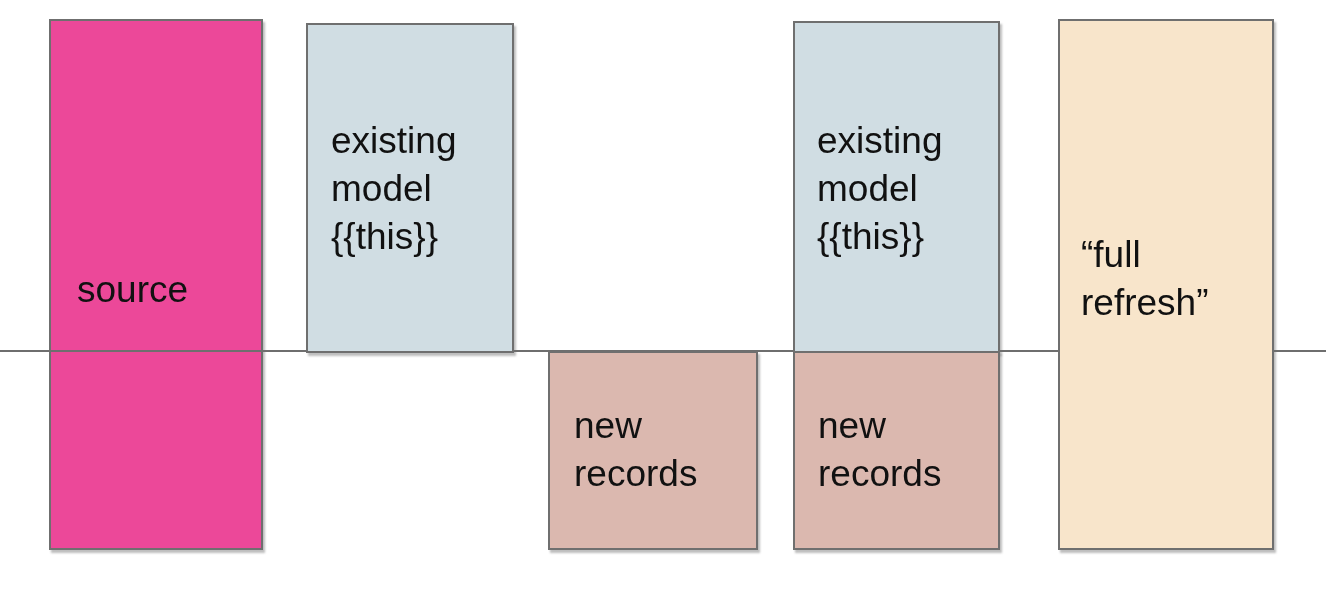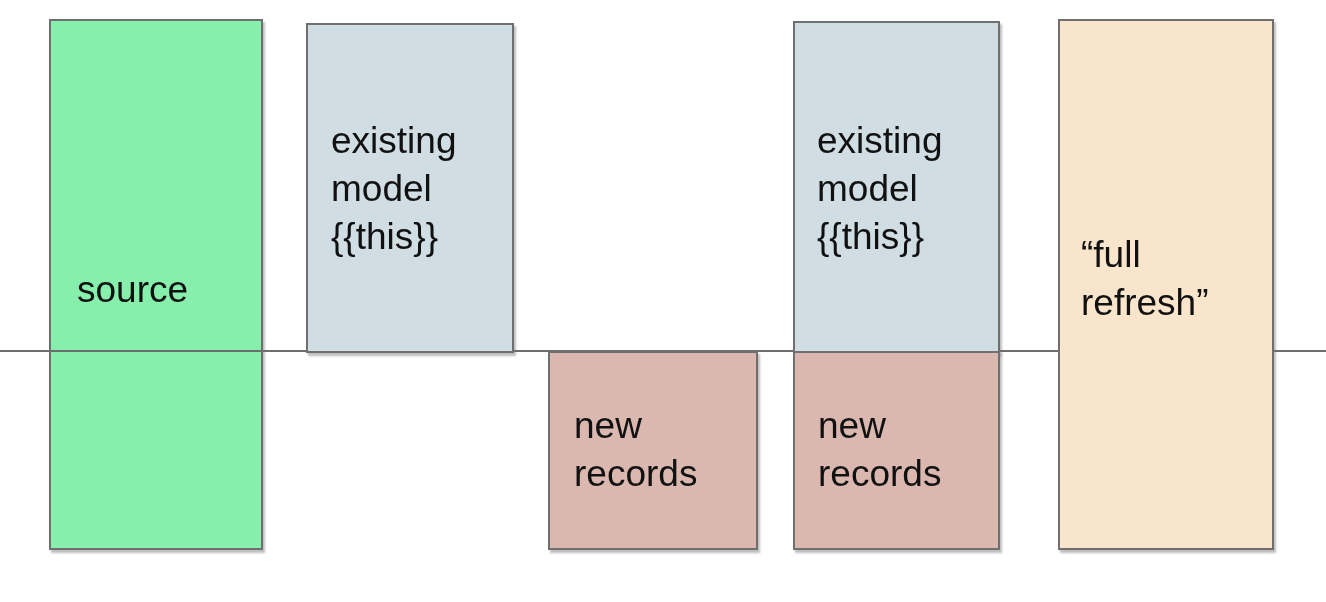--- a/index.html
+++ b/index.html
@@ -54,21 +54,21 @@
   .box-refresh       { left: 1042px; top: 19px;  width: 216px; height: 531px; padding-left: 39px; }
   .box-refresh .lbl  { left: 21px;  top: 210px; }
 </style>
 </head>
 <body>
 
 <div class="canvas">
 
   <div class="timeline" style="background: rgb(110, 110, 110);"></div>
 
-  <div class="box box-source" style="background: #86efac; padding-left: 48px;">
+  <div class="box box-source" style="background: #ec4899; padding-left: 48px;">
     <div class="lbl">source</div>
   </div>
 
   <div class="box box-model-1" style="background: rgb(208, 221, 227);">
     <div class="lbl">existing
 model
 {{this}}</div>
   </div>
 
   <div class="box box-new-1" style="background: rgb(219, 184, 175);">

